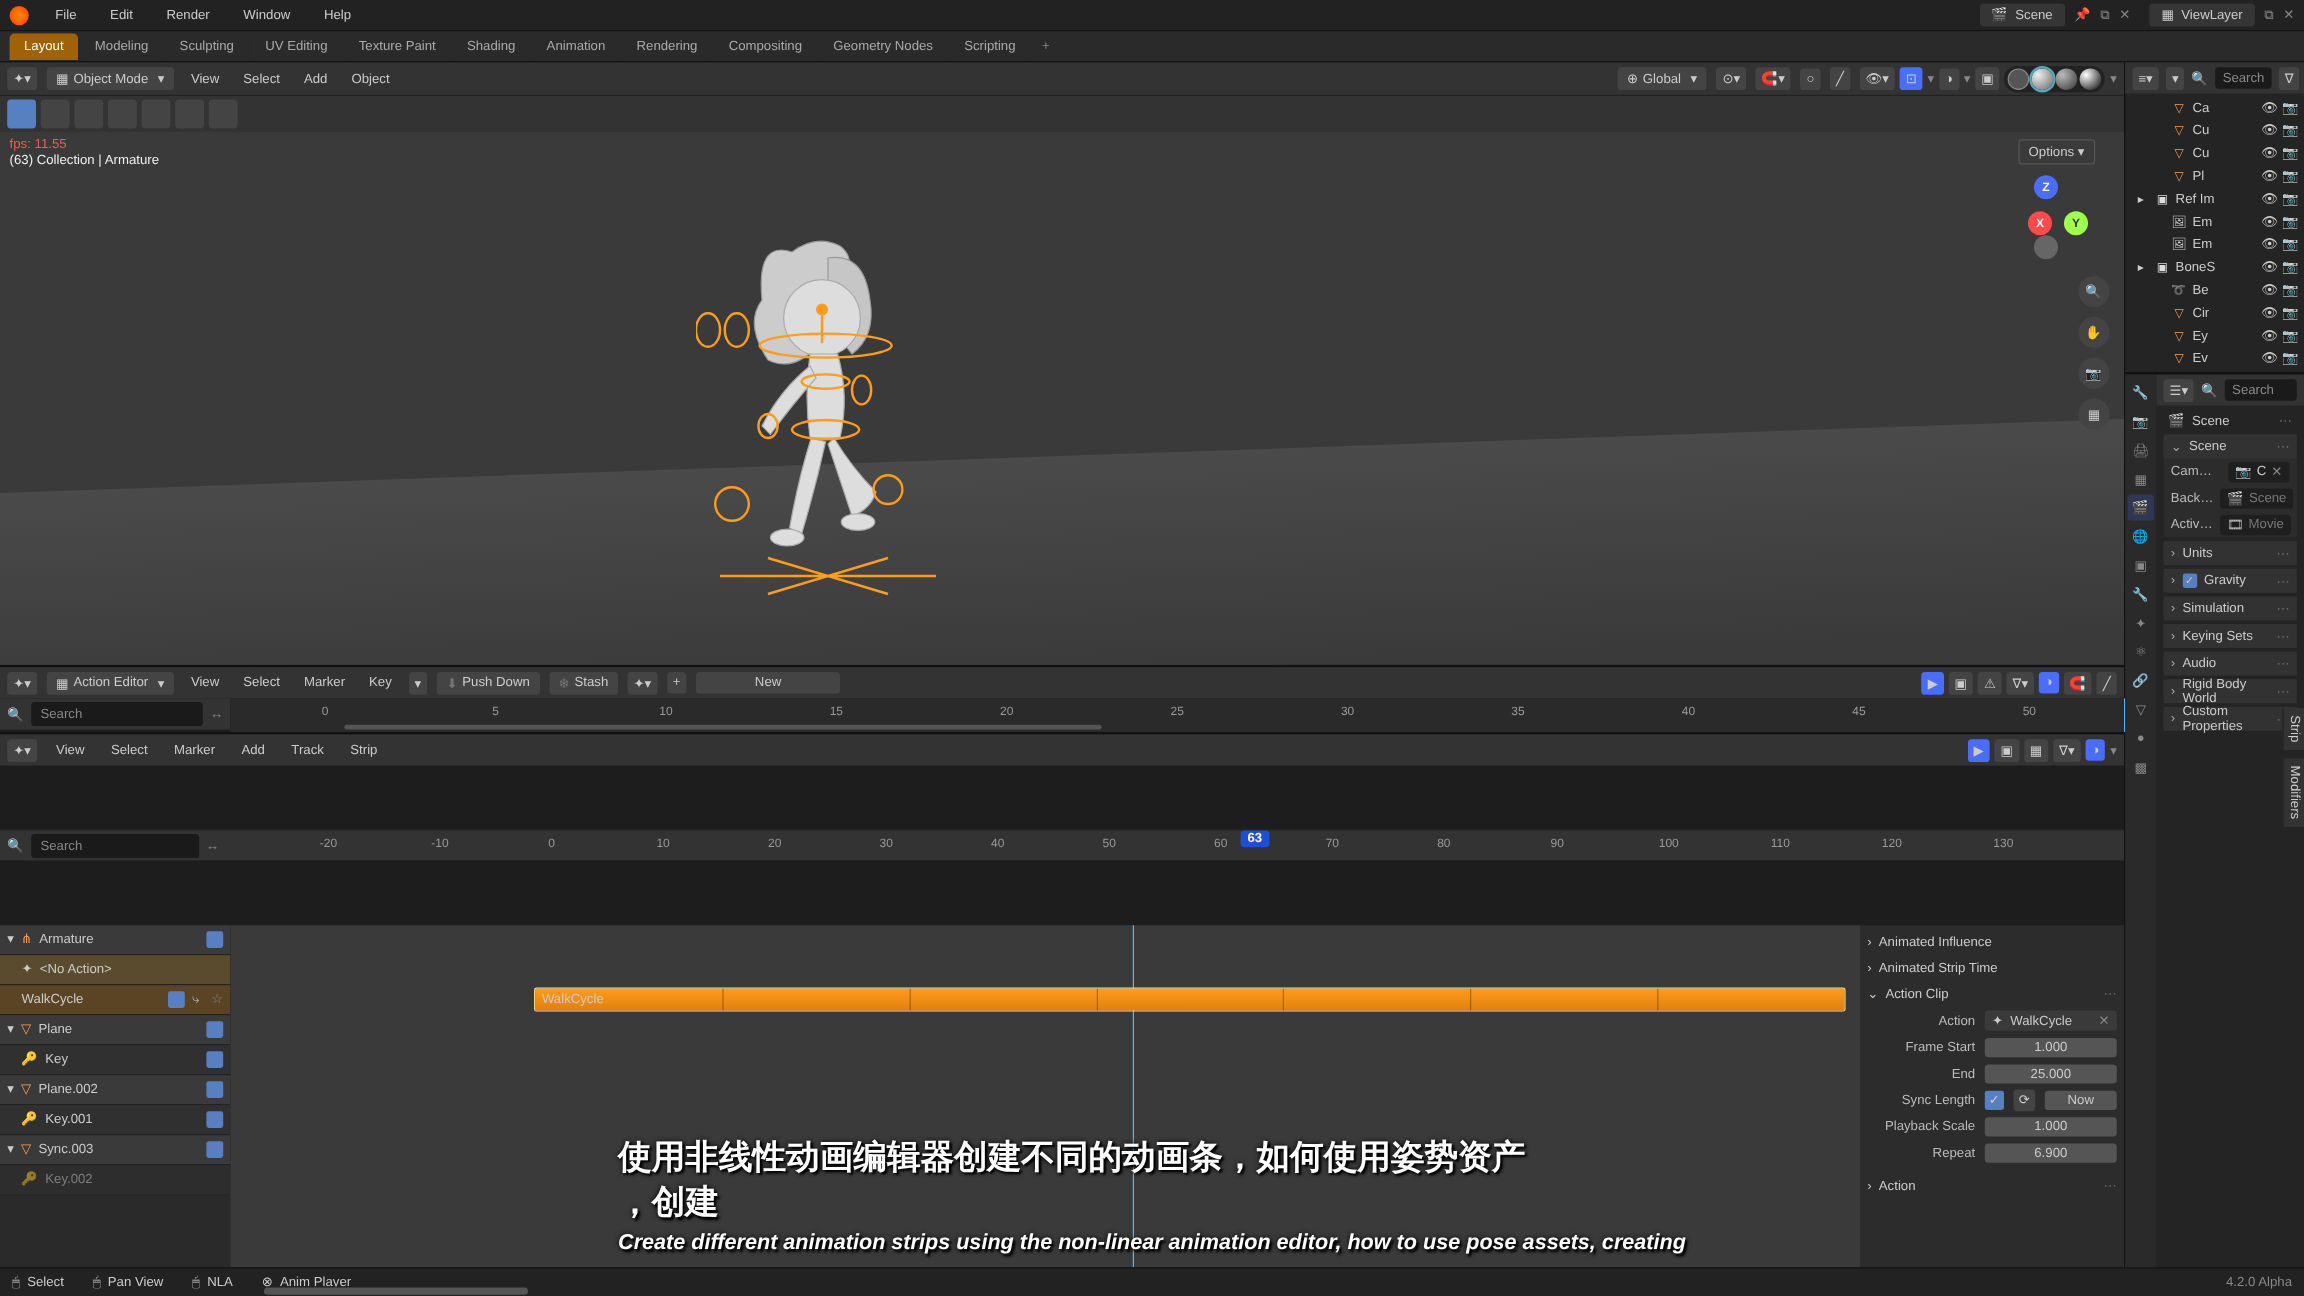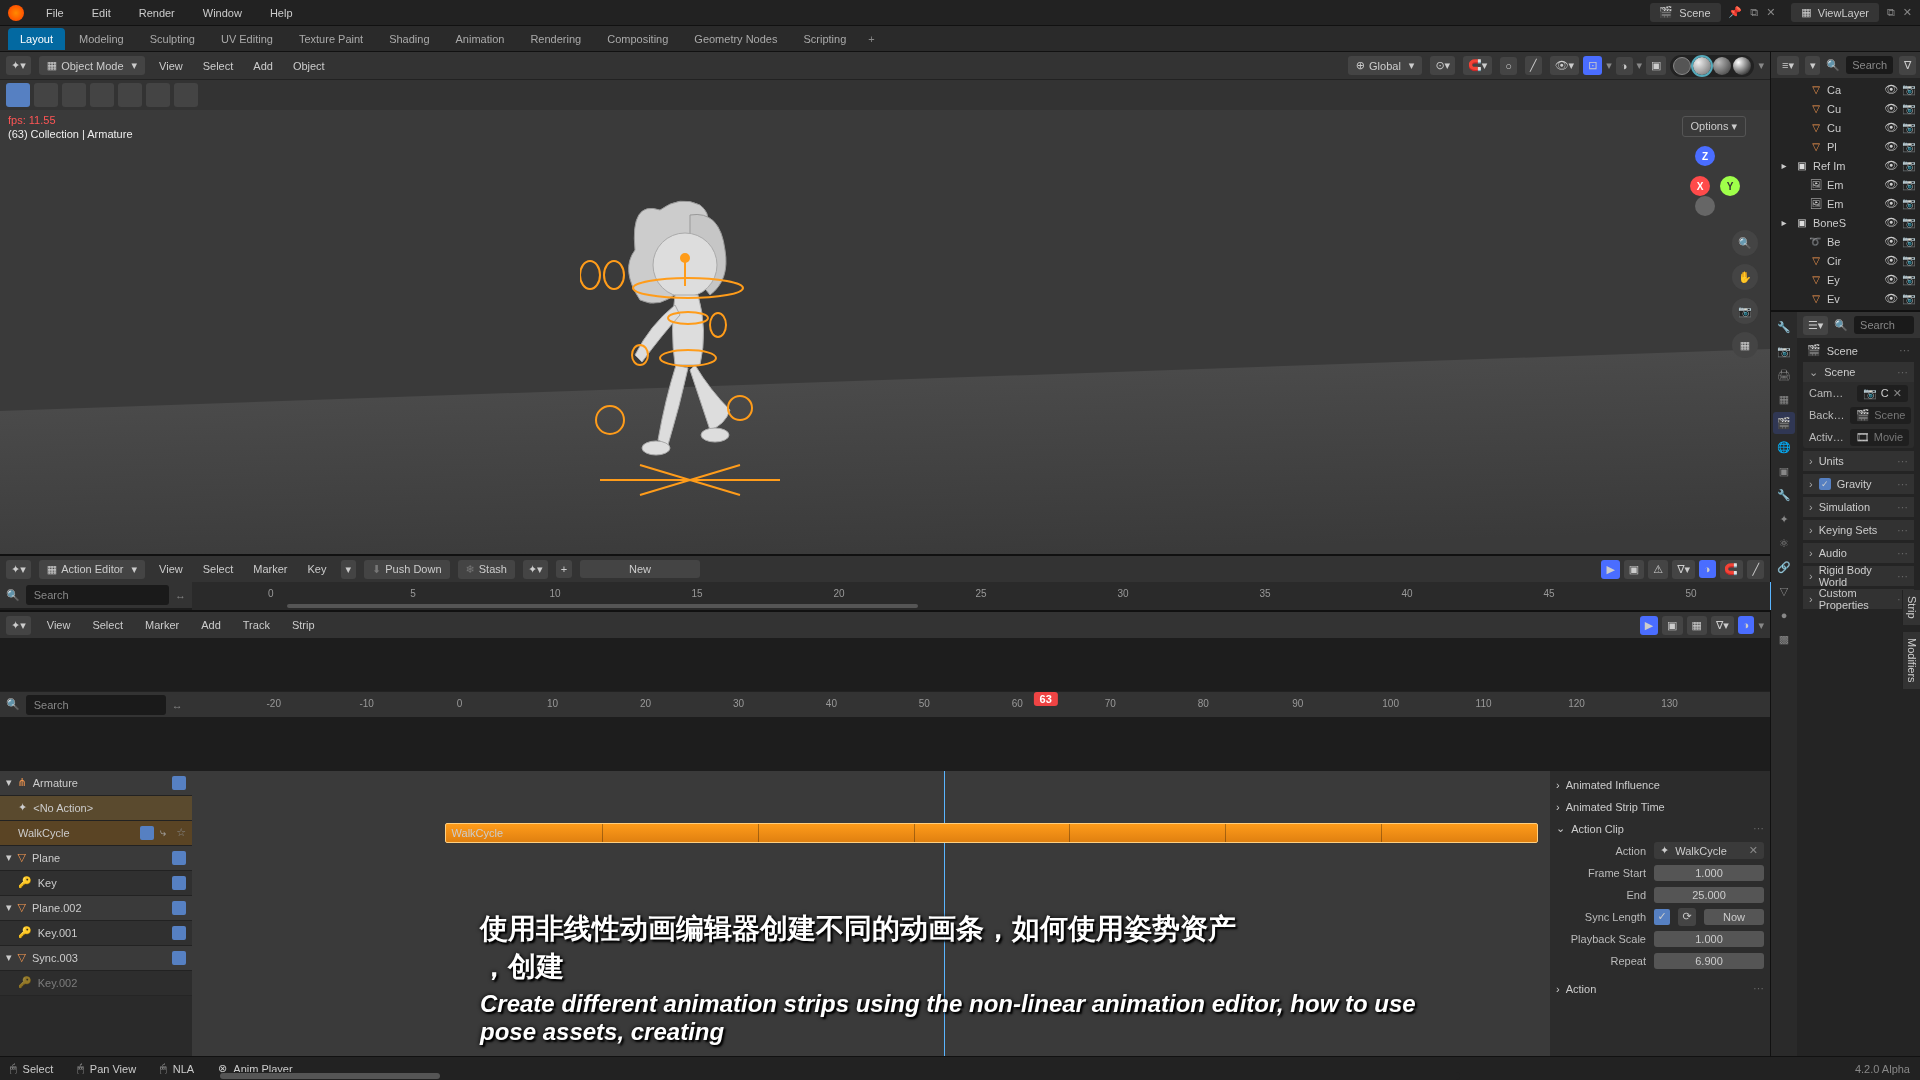--- a/index.html
+++ b/index.html
@@ -5,21 +5,21 @@
 * { margin: 0; padding: 0; box-sizing: border-box; font-family: -apple-system, "Segoe UI", sans-serif; font-size: 11px; color: #ccc; }
 body { background: #1d1d1d; width: 1920px; height: 1080px; overflow: hidden; position: relative; }
 .top-menu { height: 26px; background: #222; display: flex; align-items: center; padding: 0 8px; gap: 16px; border-bottom: 1px solid #111; }
 .top-menu .logo { width: 16px; height: 16px; background: radial-gradient(circle,#ff8a00,#ff3b00); border-radius: 50%; }
 .top-menu-item { padding: 4px 6px; cursor: pointer; }
 .top-menu-right { margin-left: auto; display: flex; align-items: center; gap: 8px; }
 .pill { background: #2a2a2a; padding: 3px 10px; border-radius: 3px; display: flex; align-items: center; gap: 6px; }
 .pill.dark { background: #353535; }
 .workspaces { height: 26px; background: #2a2a2a; display: flex; align-items: center; padding: 0 8px; gap: 2px; border-bottom: 1px solid #111; }
 .ws-tab { padding: 5px 12px; cursor: pointer; background: #2a2a2a; color: #aaa; }
-.ws-tab.active { background: #0369a1; color: #fff; border-radius: 4px 4px 0 0; }
+.ws-tab.active { background: #a16207; color: #fff; border-radius: 4px 4px 0 0; }
 .ws-plus { padding: 5px 8px; color: #888; }
 .body-grid { display: grid; grid-template-columns: 1fr 150px; height: calc(100% - 52px - 24px); }
 .left-col { display: flex; flex-direction: column; }
 .viewport-header { height: 28px; background: #333; display: flex; align-items: center; padding: 0 6px; gap: 8px; border-bottom: 1px solid #222; }
 .hdr-btn { background: #444; padding: 3px 8px; border-radius: 3px; cursor: pointer; display: flex; align-items: center; gap: 4px; }
 .hdr-btn.icon { padding: 3px 5px; }
 .viewport-header .right { margin-left: auto; display: flex; gap: 4px; align-items: center; }
 .shading-balls { display: flex; background: #222; border-radius: 12px; padding: 2px; }
 .ball { width: 18px; height: 18px; border-radius: 50%; margin: 0 1px; }
 .ball.wire { background: #555; border: 1px solid #888; }
@@ -57,21 +57,21 @@
 .nla-left { background: #2a2a2a; display: flex; flex-direction: column; overflow:hidden;}
 .nla-row { height: 25px; display: flex; align-items: center; padding: 0 6px; gap: 6px; border-bottom: 1px solid #222; }
 .nla-row.obj { background: #3a3a3a; }
 .nla-row.track { background: #303030; padding-left: 18px; }
 .nla-row.noact { background: #5a4a2e; padding-left: 18px; color:#ffeeb0;}
 .nla-row.strip { background: #5a4424; padding-left: 18px; }
 .nla-row .cb { width: 14px; height: 14px; background: #5680c2; border-radius: 2px; margin-left: auto; }
 .nla-row .star { margin-left:4px; color:#888;}
 .nla-center { background: #3a3a3a; position: relative; overflow:hidden;}
 .playhead { position: absolute; top: 0; bottom: 0; width: 1px; background: #5ab5ff; }
-.playhead-flag { position: absolute; top: 0; background: #ef4444; color: #fff; padding: 1px 6px; border-radius: 3px; transform: translateX(-50%); font-weight: bold; }
+.playhead-flag { position: absolute; top: 0; background: #1d4ed8; color: #fff; padding: 1px 6px; border-radius: 3px; transform: translateX(-50%); font-weight: bold; }
 .nla-strip-bar { position: absolute; height: 20px; background: linear-gradient(#ff9c1a,#e08010); border: 1px solid #ffcf80; border-radius: 2px; display: flex; align-items: center; padding: 0 6px; color: #000; font-size: 10px; }
 .nla-strip-bar .seg { position:absolute; top:0; bottom:0; border-left:1px solid rgba(0,0,0,.3);}
 .nla-right { background: #2c2c2c; display: flex; flex-direction: column; gap: 2px; padding: 4px 6px; overflow:hidden;}
 .panel-row { height: 20px; display: flex; align-items: center; gap: 8px; }
 .panel-row .lab { width: 90px; text-align: right; color: #bbb; }
 .panel-row .val { flex: 1; background: #555; padding: 2px 6px; border-radius: 3px; text-align: center; }
 .panel-row .val.dark { background: #3a3a3a; text-align: left; display:flex; align-items:center; gap:6px;}
 .panel-head { height: 20px; display: flex; align-items: center; gap: 6px; color: #ddd; }
 .panel-head .chev::before { content: "⌄"; }
 .sidepanel-tab { position:absolute; right:0; top:566px; width:18px; background:#333; writing-mode:vertical-rl; padding:6px 2px; font-size:10px; border-left:1px solid #222;}
@@ -100,21 +100,21 @@
 .prop-panel-hdr .dots { margin-left:auto; color:#666;}
 .prop-field { height: 22px; display:flex; align-items:center; padding:0 6px; gap:6px;}
 .prop-field .lab { width:42px; color:#bbb;}
 .prop-field .inp { flex:1; background:#1f1f1f; padding:2px 6px; border-radius:3px; display:flex; align-items:center; gap:4px;}
 .prop-field .x { color:#888;}
 .status-bar { height: 24px; background: #222; display: flex; align-items: center; padding: 0 10px; gap: 24px; border-top: 1px solid #111; color:#aaa;}
 .status-bar .seg { display:flex; align-items:center; gap:6px;}
 .status-bar .right { margin-left:auto; color:#888;}
 .subtitle { position: absolute; left: 50%; transform: translateX(-50%); bottom: 34px; text-align: left; pointer-events:none;}
 .subtitle .cn { color:#fff; font-size:28px; font-weight:600; text-shadow:0 0 4px #000, 2px 2px 2px #000;}
-.subtitle .en { color:#fff; font-size:24px; font-weight:600; font-style:italic; text-shadow:0 0 4px #000, 2px 2px 2px #000; margin-top:4px;}
+.subtitle .en { color:#fff; font-size:18px; font-weight:600; font-style:italic; text-shadow:0 0 4px #000, 2px 2px 2px #000; margin-top:4px;}
 .ruler-lab { position:absolute; top:6px; font-size:10px; color:#999; transform:translateX(-50%);}
 .range-bar { position:absolute; bottom:2px; height:4px; background:#555; border-radius:2px;}
 .scrollbar-h { position:absolute; left:220px; right:460px; bottom:0; height:8px; background:#222; border-radius:4px;}
 .scrollbar-h .thumb { position:absolute; left:0; width:220px; top:1px; bottom:1px; background:#555; border-radius:3px;}
 </style>
 </head>
 <body>
 
 <div class="top-menu">
   <div class="logo"></div>

